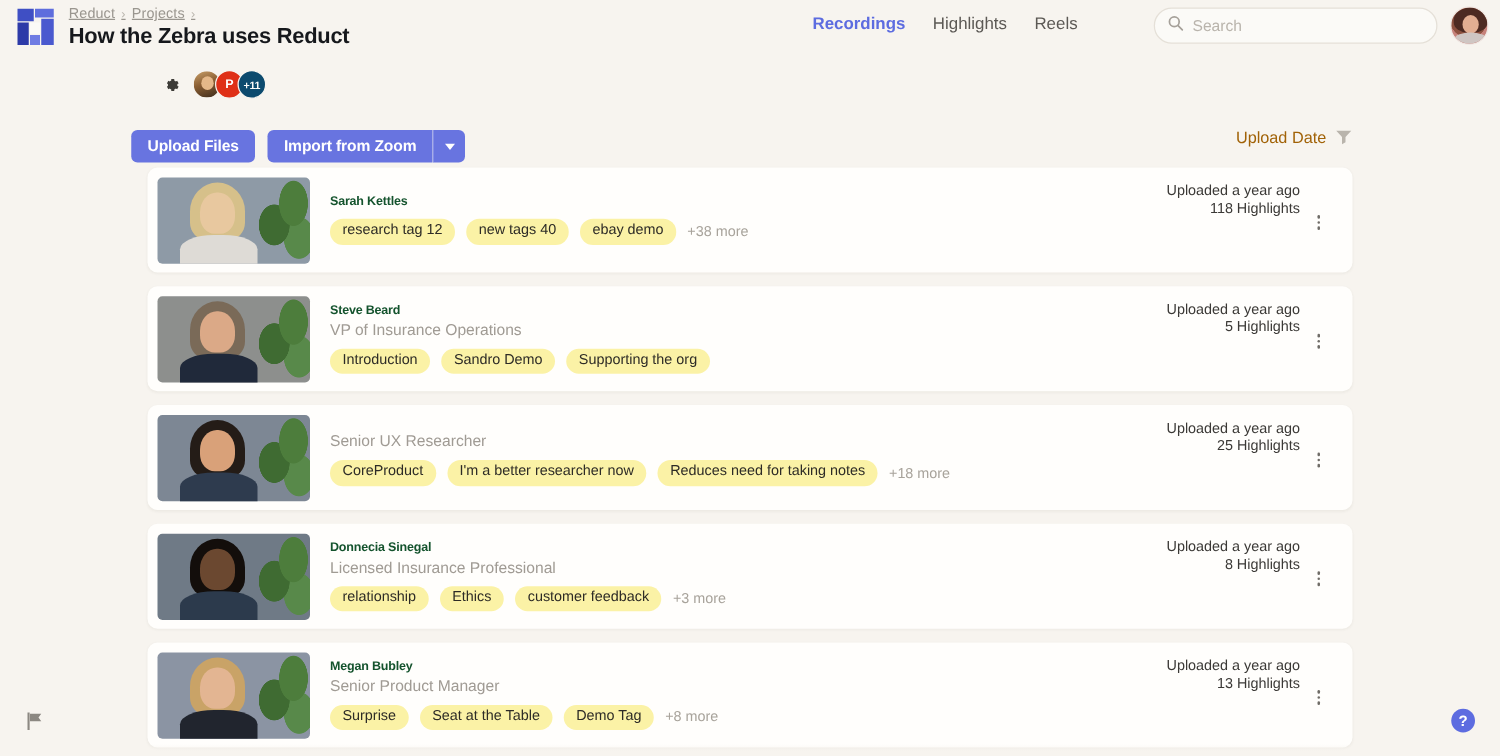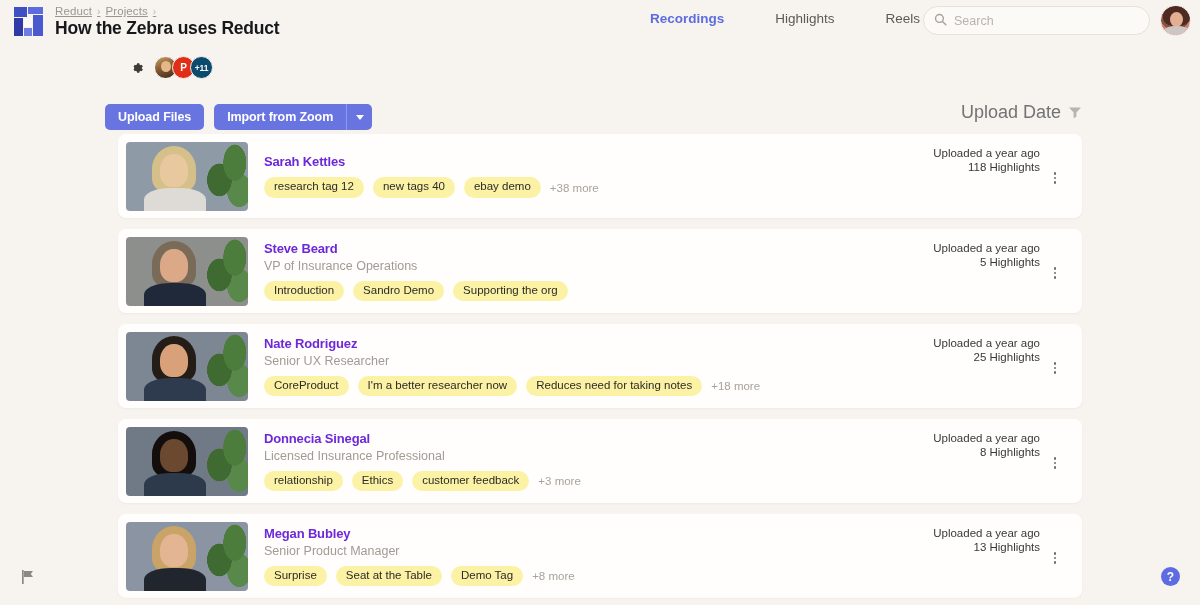--- a/index.html
+++ b/index.html
@@ -27,21 +27,21 @@
   }
   .breadcrumb .crumb { color: #9a968f; }
   .breadcrumb .sep { color: #bab6ae; font-size: 10px; }
   .page-title {
     position: absolute; left: 55px; top: 18px;
     font-size: 17.5px; font-weight: 700; color: #16181c; letter-spacing: -.2px;
   }
 
   .topnav {
     position: absolute; left: 650px; top: 11px;
-    display: flex; align-items: center; gap: 51px;
+    display: flex; align-items: center; gap: 22px;
   }
   .topnav a {
     font-size: 13.5px; color: #5c5955; text-decoration: none; font-weight: 400;
   }
   .topnav a.active { color: #5d6ce0; font-weight: 700; }
 
   .search-wrap {
     position: absolute; left: 923px; top: 6px;
     width: 227px; height: 29px;
     background: #fbfaf7; border: 1px solid #e5e0d8; border-radius: 15px;
@@ -110,21 +110,21 @@
     border-radius: 0 5px 5px 0; width: 26px; padding: 0;
     border-left: 1px solid #8e97e9;
     display: flex; align-items: center; justify-content: center;
   }
   .caret { width: 0; height: 0; border-left: 4.5px solid transparent; border-right: 4.5px solid transparent; border-top: 5px solid #fff; }
 
   .sort-ctl {
     position: absolute; right: 118px; top: 102px;
     display: flex; align-items: center; gap: 7px; cursor: pointer;
   }
-  .sort-label { font-size: 18px; color: #737373; }
+  .sort-label { font-size: 13px; color: #a16207; }
   .sort-icon { width: 14px; height: 15px; display:block; }
 
   
   .list { position: absolute; left: 118px; top: 134px; width: 964px; }
   .card {
     background: #fffefc; border-radius: 8px;
     height: 84px; margin-bottom: 11px;
     display: flex; align-items: center;
     position: relative;
     box-shadow: 0 1px 2px rgba(60,50,35,.05);
@@ -138,21 +138,21 @@
     position: absolute; right: 0; top: 0; width: 44px; height: 69px;
     background: radial-gradient(ellipse at 70% 30%, #4d7d3c 0 26%, transparent 27%),
                 radial-gradient(ellipse at 35% 55%, #3f6b32 0 30%, transparent 31%),
                 radial-gradient(ellipse at 80% 70%, #58894a 0 24%, transparent 25%);
   }
   .thumb .head { position: absolute; border-radius: 48% 48% 42% 42%; }
   .thumb .torso { position: absolute; border-radius: 44% 44% 0 0; }
   .thumb .hair { position: absolute; border-radius: 50% 50% 30% 30%; }
 
   .info { margin-left: 16px; flex: 1; min-width: 0; }
-  .person-name { font-size: 13px; font-weight: 700; color: #6d28d9; letter-spacing: -.15px; }
+  .person-name { font-size: 10px; font-weight: 700; color: #14532d; letter-spacing: -.15px; }
   .person-role { font-size: 12.5px; color: #a09b94; margin-top: 3px; }
   .tags { display: flex; align-items: center; gap: 9px; margin-top: 8px; flex-wrap: nowrap; }
   .tag {
     background: #fbf2a6; color: #2d2b26;
     font-size: 11.5px; border-radius: 11px; padding: 4px 10px 5px;
     white-space: nowrap; line-height: 1;
   }
   .more-tags { font-size: 11.5px; color: #a8a39b; white-space: nowrap; }
 
   .meta {
@@ -324,21 +324,20 @@
         </div>
       </div>
       <div class="card">
         <div class="thumb" style="background:#7d8794">
           <div class="hair" style="left:26px;top:4px;width:44px;height:46px;background:#241c17"></div>
           <div class="head" style="left:34px;top:12px;width:28px;height:33px;background:#d9a179"></div>
           <div class="torso" style="left:18px;top:46px;width:62px;height:26px;background:#2e3b4e"></div>
           <div class="plant"></div>
         </div>
         <div class="info">
-          <div class="person-name">Nate Rodriguez</div>
           <div class="person-role">Senior UX Researcher</div>
           <div class="tags">
             <span class="tag">CoreProduct</span>
             <span class="tag">I'm a better researcher now</span>
             <span class="tag">Reduces need for taking notes</span>
             <span class="more-tags">+18 more</span>
           </div>
         </div>
         <div class="meta">
           <div class="meta-uploaded">Uploaded a year ago</div>

